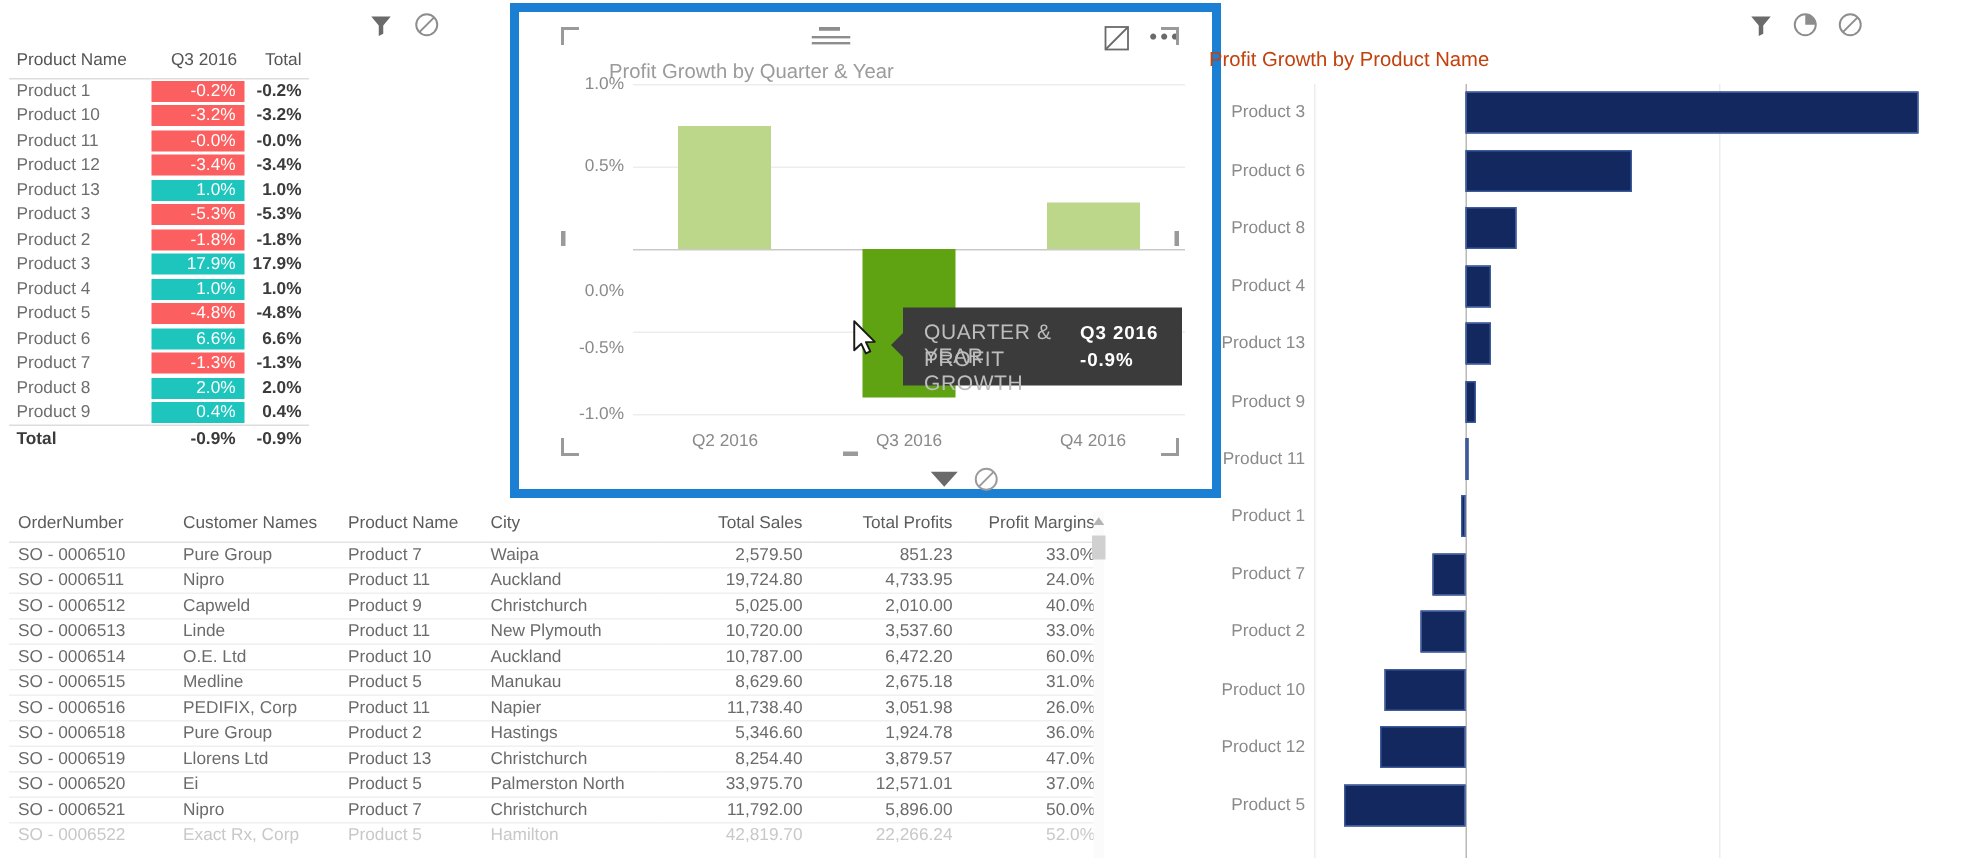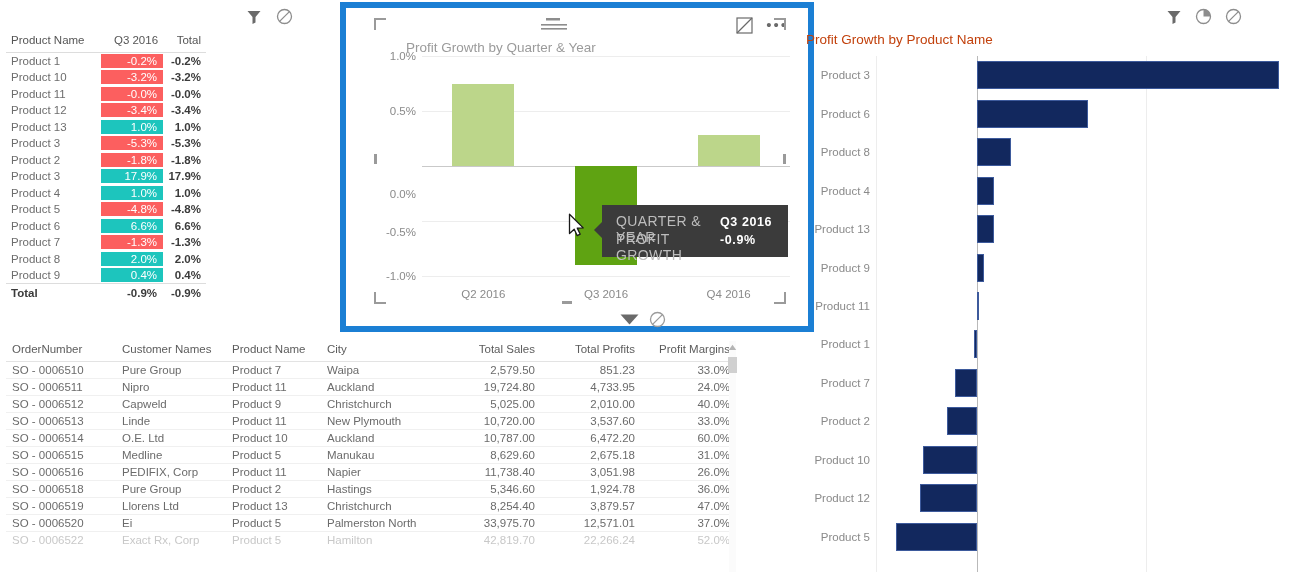--- a/index.html
+++ b/index.html
@@ -524,20 +524,29 @@
           </tr>
           <tr>
             <td>SO - 0006520</td>
             <td>Ei</td>
             <td>Product 5</td>
             <td>Palmerston North</td>
             <td class="r">33,975.70</td>
             <td class="r">12,571.01</td>
             <td class="r">37.0%</td>
           </tr>
+          <tr>
+            <td>SO - 0006521</td>
+            <td>Nipro</td>
+            <td>Product 7</td>
+            <td>Christchurch</td>
+            <td class="r">11,792.00</td>
+            <td class="r">5,896.00</td>
+            <td class="r">50.0%</td>
+          </tr>
           <tr class="faded">
             <td>SO - 0006522</td>
             <td>Exact Rx, Corp</td>
             <td>Product 5</td>
             <td>Hamilton</td>
             <td class="r">42,819.70</td>
             <td class="r">22,266.24</td>
             <td class="r">52.0%</td>
           </tr>
         </tbody>

